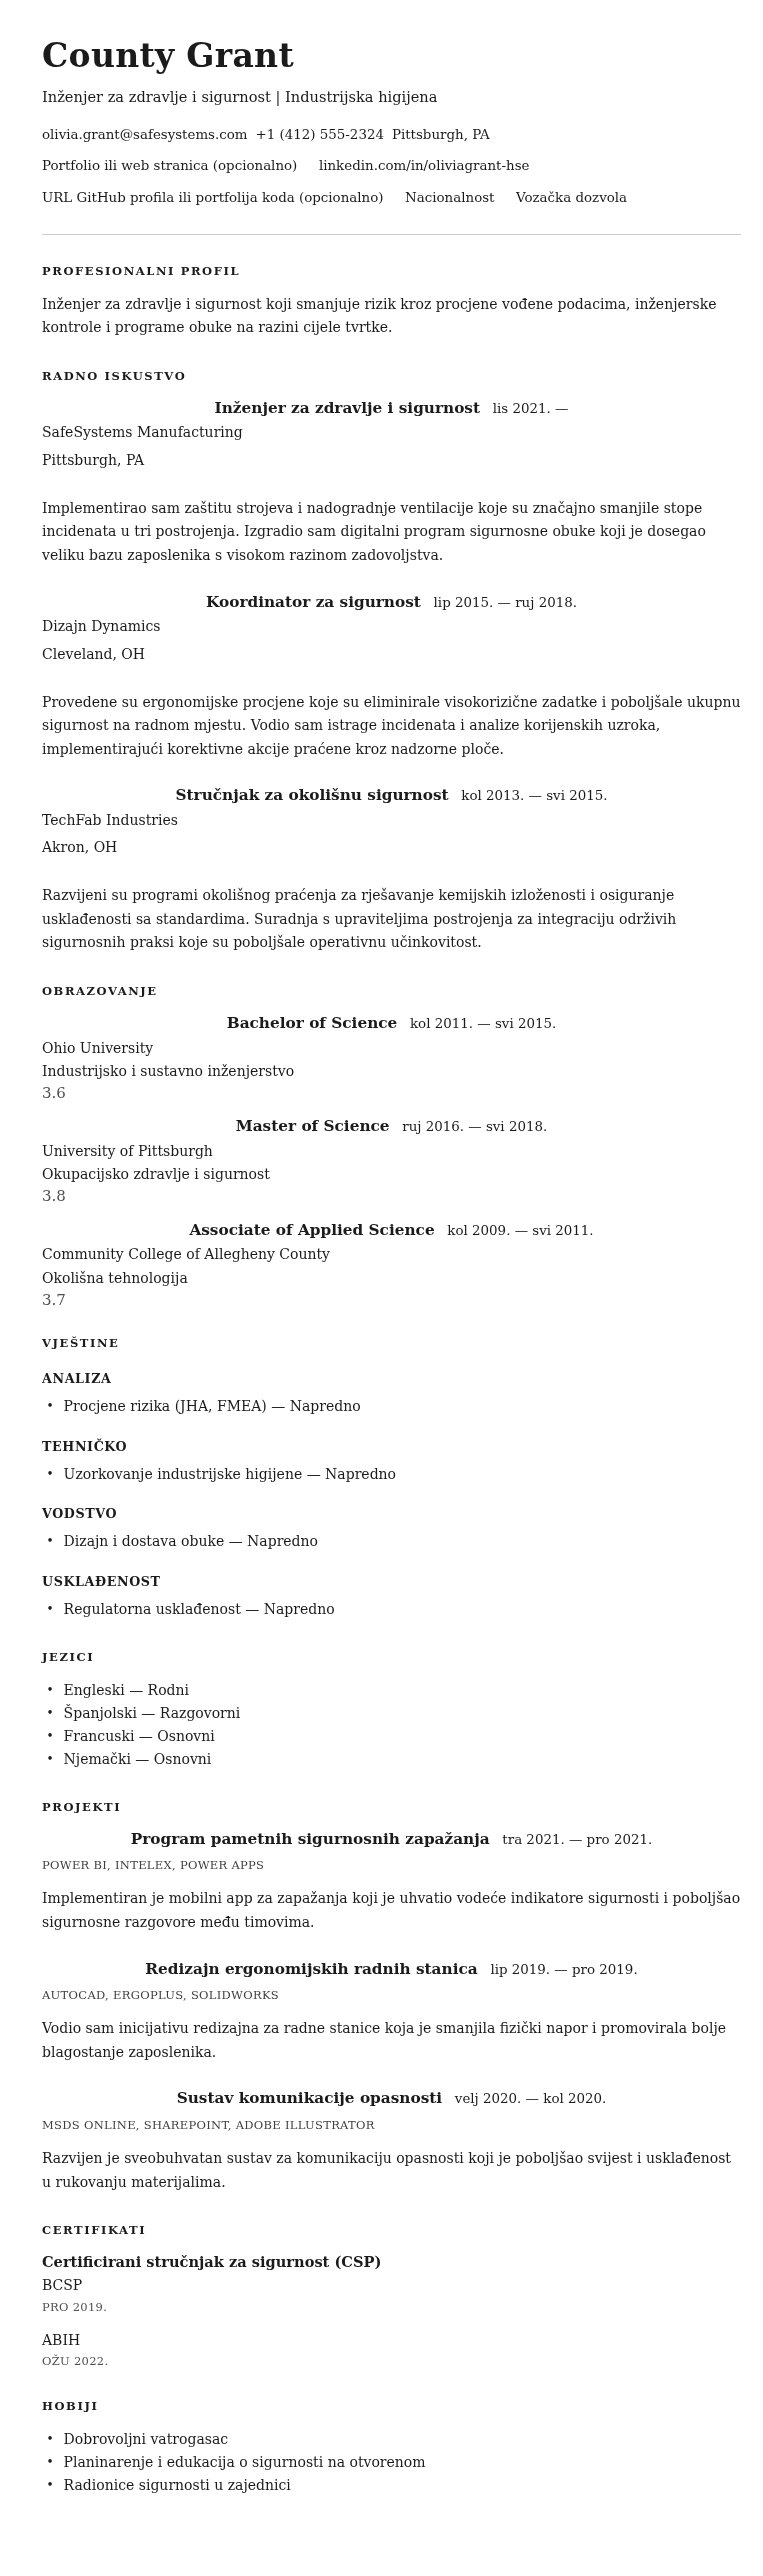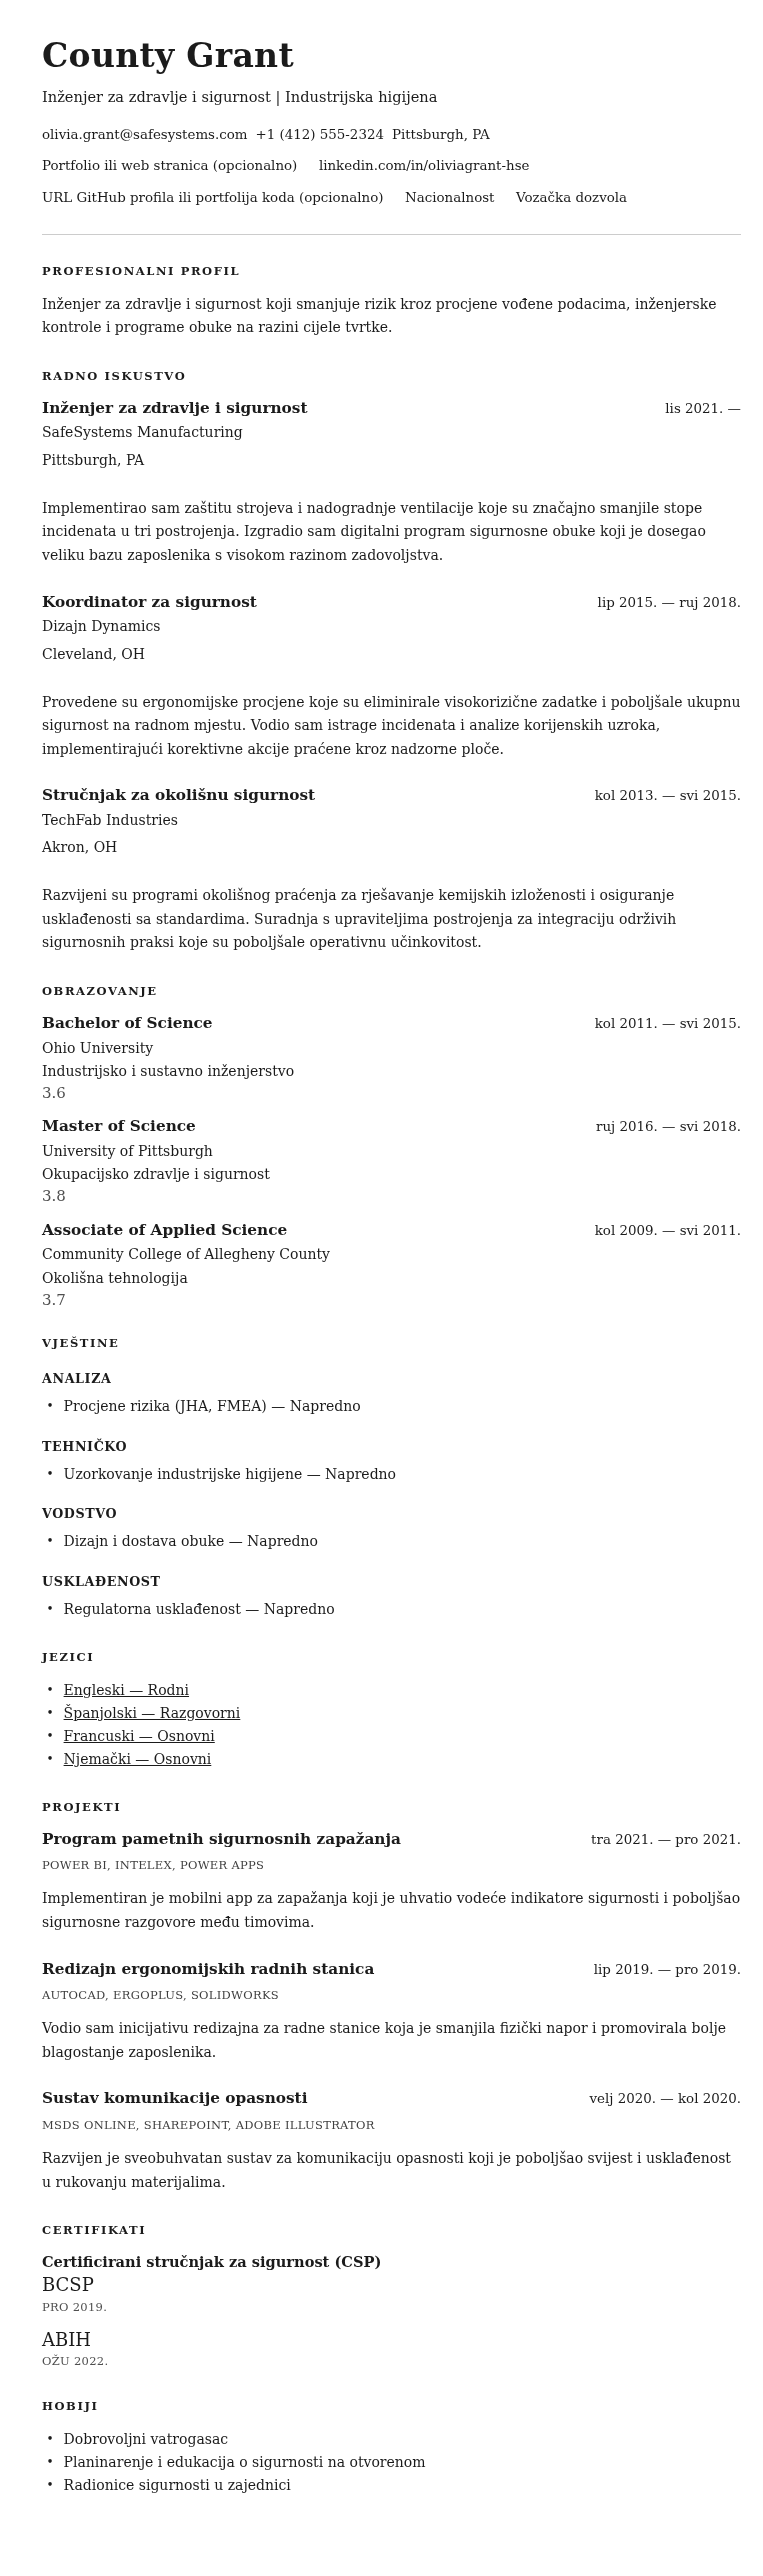--- a/index.html
+++ b/index.html
@@ -21,21 +21,21 @@
   .section-title {
     font-size: 11.5px; font-weight: 700; letter-spacing: 1.6px;
     margin: 29px 0 0; line-height: 1.3; color: #1b1b1b;
   }
   .body-text { font-size: 14px; line-height: 23.6px; margin: 14px 0 0; }
 
   
   .entries { margin-top: 14px; }
   .entry { margin-top: 24px; }
   .entry:first-child { margin-top: 0; }
-  .entry-head { display: flex; justify-content: space-between; align-items: baseline; }
+  .entry-head { display: flex; justify-content: center; align-items: baseline; }
   .entry-title { font-size: 15.3px; font-weight: 700; margin: 0; line-height: 20.4px; }
   .entry-dates { font-size: 13.4px; white-space: nowrap; padding-left: 12.7px; }
   .entry-company { font-size: 14px; margin: 5.1px 0 0; line-height: 18px; }
   .entry-loc { font-size: 14px; margin: 9.5px 0 0; line-height: 18px; }
   .entry-desc { margin-top: 28px; }
 
   
   .edu-entry { margin-top: 16.5px; }
   .edu-entry:first-child { margin-top: 0; }
   .edu-school { font-size: 14px; margin: 5.1px 0 0; line-height: 18px; }
@@ -49,21 +49,21 @@
   ul.dotted li::before { content: "\2022"; position: absolute; left: 4.5px; top: 0; font-size: 12px; }
 
   
   .proj-tech { font-size: 11.5px; letter-spacing: 0.3px; color: #3f3f3f; margin: 9px 0 0; line-height: 15.3px; }
   .proj-desc { }
 
   
   .cert-entry { margin-top: 16.5px; }
   .cert-entry:first-child { margin-top: 0; }
   .cert-name { font-size: 14.6px; font-weight: 700; margin: 0; line-height: 19px; }
-  .cert-issuer { font-size: 18px; margin: 5.1px 0 0; line-height: 18px; }
+  .cert-issuer { font-size: 14px; margin: 5.1px 0 0; line-height: 18px; }
   .cert-date { font-size: 11.5px; margin: 5.1px 0 0; line-height: 15.3px; color: #4f4f4f; letter-spacing: 0.3px; }
 </style>
 </head>
 <body>
 
 <div class="page">
 
   <header>
     <h1 class="name">County Grant</h1>
     <p class="subtitle">Inženjer za zdravlje i sigurnost | Industrijska higijena</p>
@@ -184,21 +184,21 @@
     </ul>
 
     <h3 class="skill-cat">USKLAĐENOST</h3>
     <ul class="dotted">
       <li>Regulatorna usklađenost — Napredno</li>
     </ul>
   </section>
 
   <section>
     <h2 class="section-title">JEZICI</h2>
-    <ul class="dotted" style="margin-top:14px;text-decoration:underline;">
+    <ul class="dotted" style="margin-top:14px;">
       <li>Engleski — Rodni</li>
       <li>Španjolski — Razgovorni</li>
       <li>Francuski — Osnovni</li>
       <li>Njemački — Osnovni</li>
     </ul>
   </section>
 
   <section>
     <h2 class="section-title">PROJEKTI</h2>
     <div class="entries">

